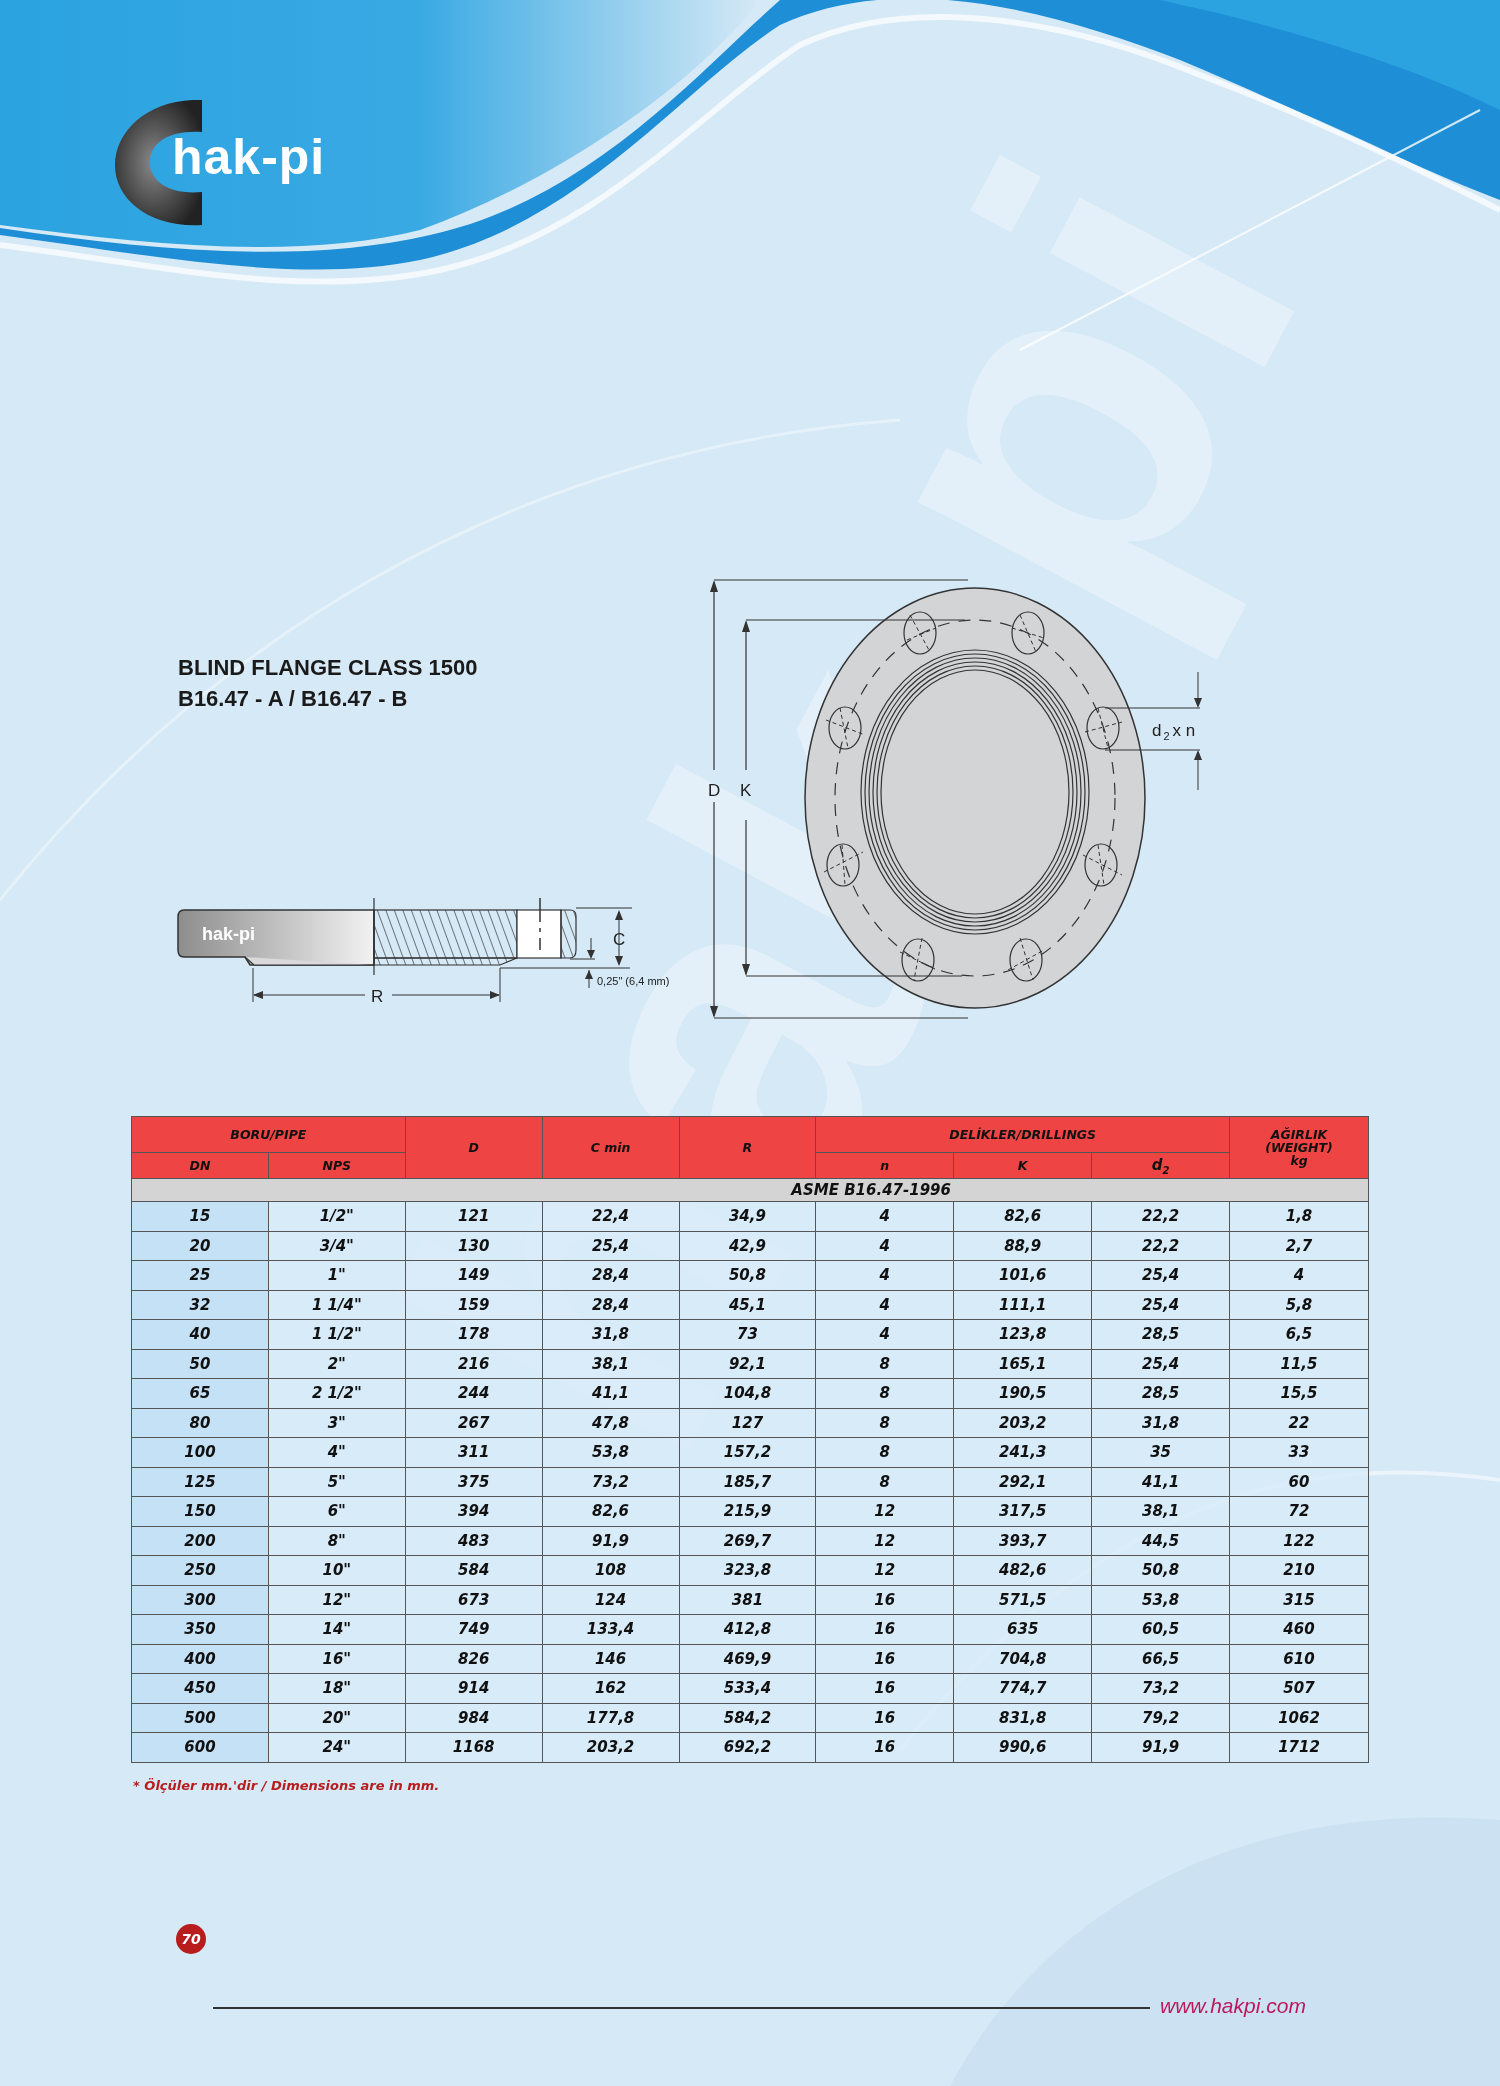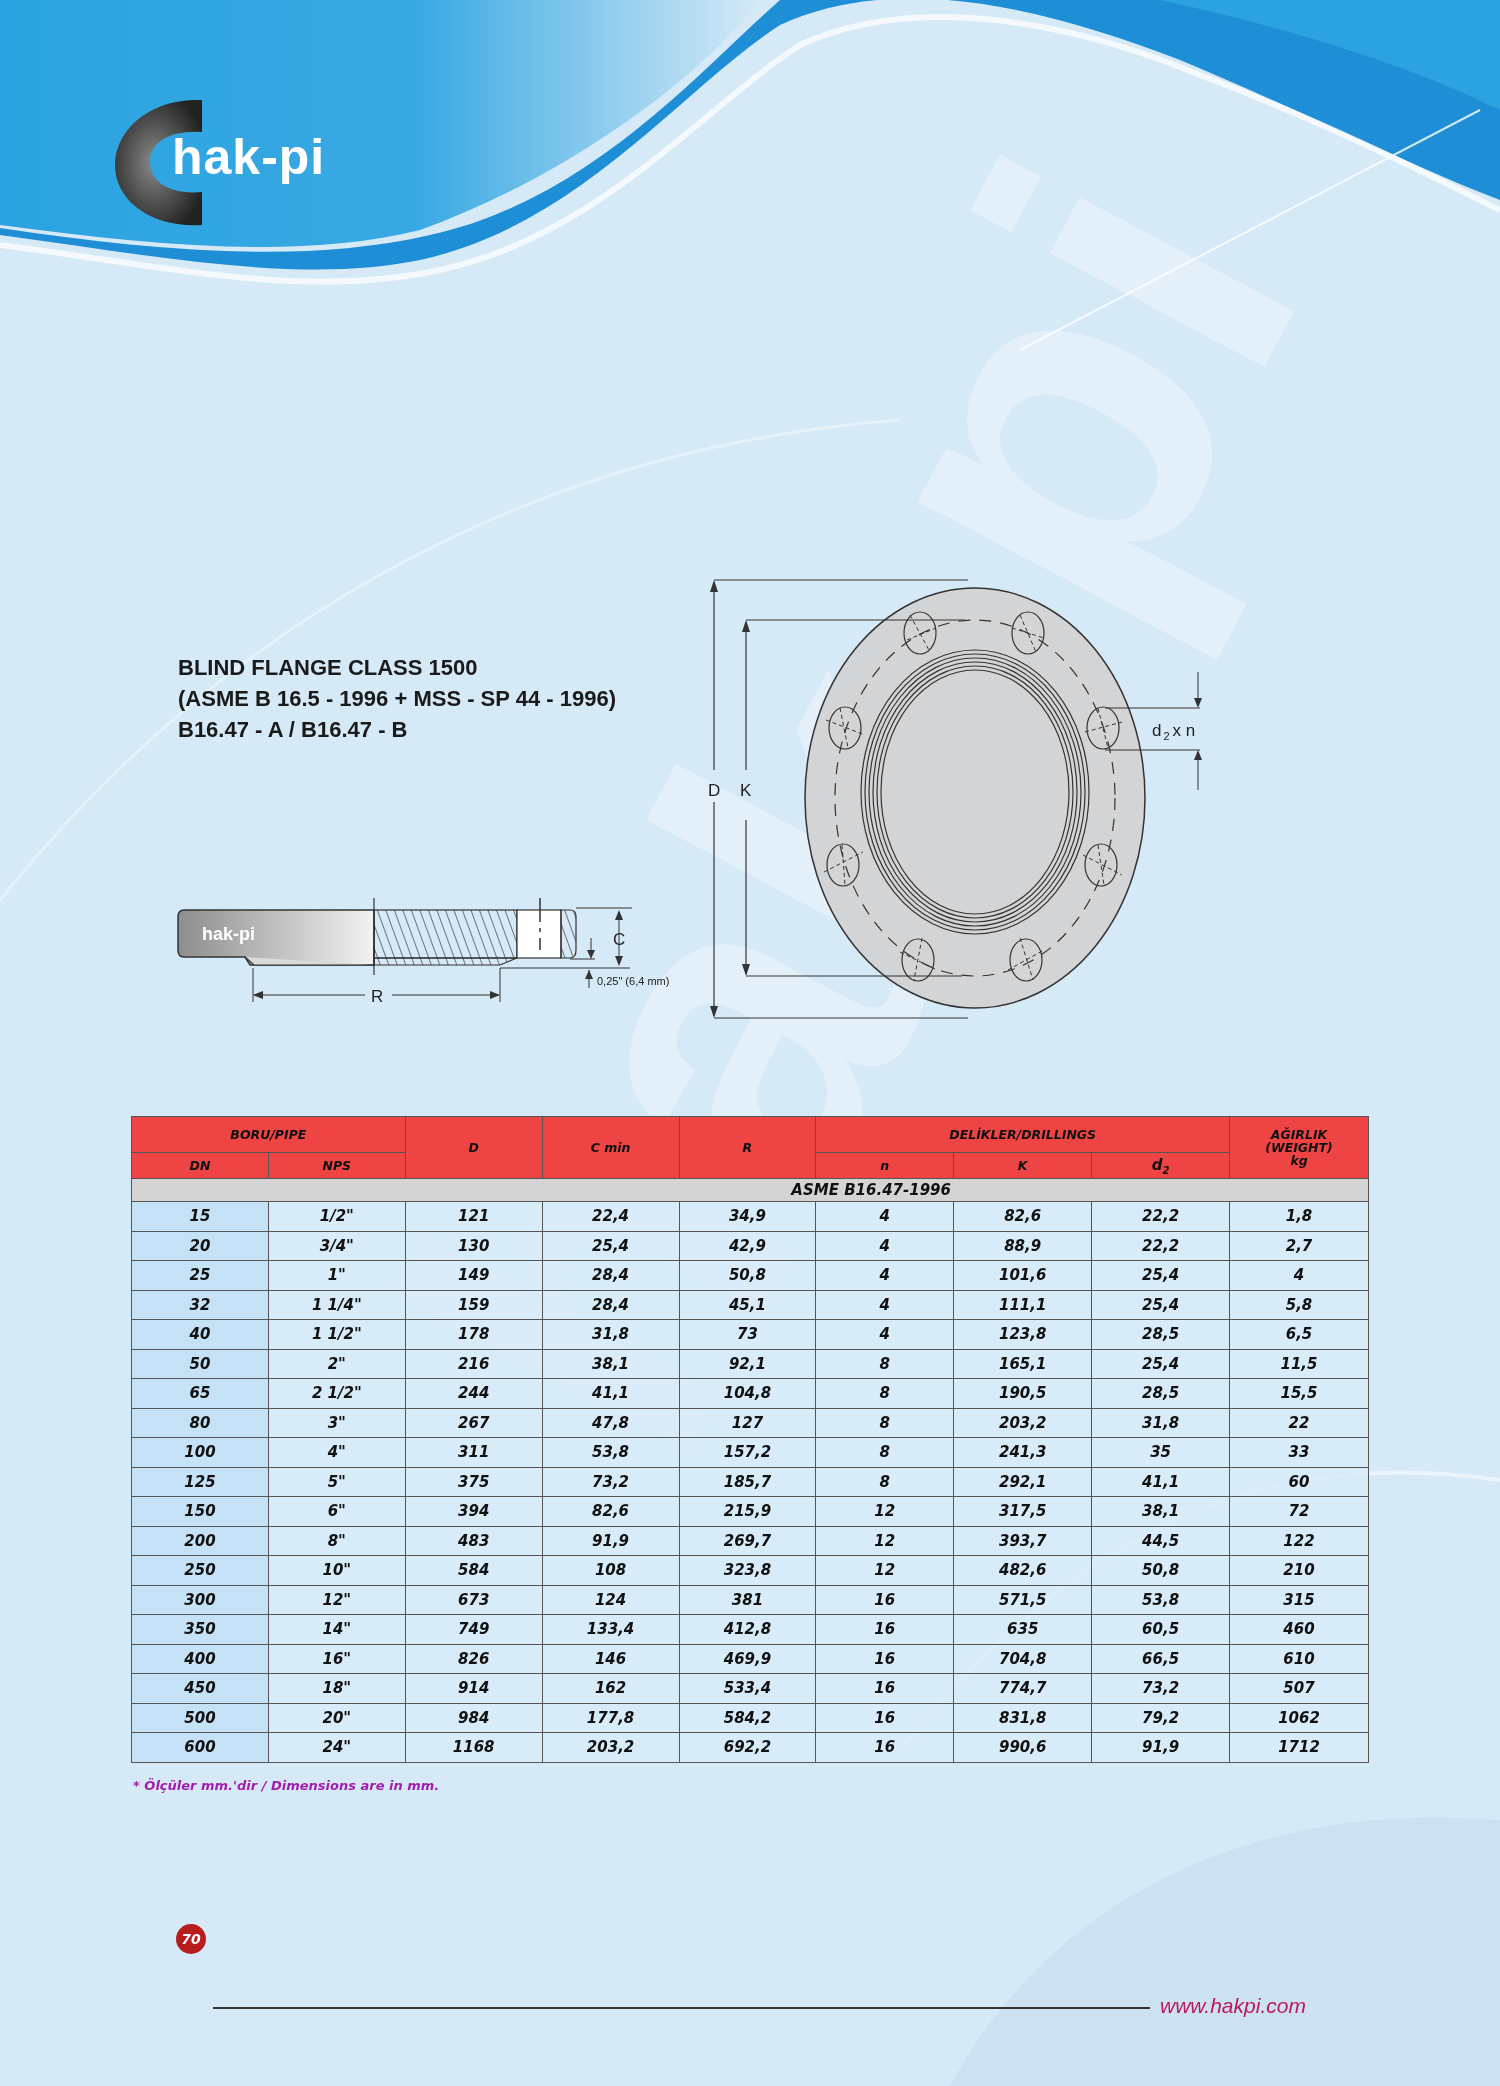--- a/index.html
+++ b/index.html
@@ -18,21 +18,21 @@
   table.spec { position:absolute; left:131px; top:1116px; width:1238px; border-collapse:collapse;
     font-family:"DejaVu Sans", sans-serif; font-style:italic; font-weight:bold; }
   table.spec th, table.spec td { border:1.5px solid #555; text-align:center; padding:0; color:#111; }
   table.spec th { background:#ef4444; font-size:12.5px; height:35px; }
   table.spec th.sub { height:25px; }
   table.spec tr.section td { background:#d4d4d4; text-align:right; font-size:15px; height:22px; padding-right:12px; }
   table.spec tr.section td span { position:relative; left:-405px; }
   table.spec td { font-size:15px; height:28.5px; background:rgba(215,235,250,0.75); }
   table.spec td.c0 { background:rgba(195,224,246,0.9); }
   .footnote { position:absolute; left:133px; top:1778px; font-size:13px; font-style:italic; font-weight:bold;
-    color:#a21caf; }
+    color:#b91c1c; }
   .footer-line { position:absolute; left:213px; top:2007px; width:937px; height:2px; background:#333; }
   .page-num { position:absolute; left:176px; top:1924px; width:30px; height:30px; border-radius:50%;
     background:#b91c1c; color:#fff; font-size:14px; font-style:italic; font-weight:bold;
     display:flex; align-items:center; justify-content:center; }
   .site { position:absolute; left:1160px; top:1994px; font-family:"Liberation Sans", sans-serif;
     font-style:italic; font-size:21px; color:#be185d; }
   .watermark { position:absolute; left:300px; top:1280px; font-family:"Liberation Sans", sans-serif;
     font-weight:bold; font-size:460px; color:rgba(255,255,255,0.35); transform:rotate(-62deg);
     transform-origin:left top; white-space:nowrap; pointer-events:none; }
 </style>
@@ -69,21 +69,20 @@
     </defs>
     <path d="M92,0 C40,-2 5,30 5,65 C5,100 40,128 92,125 L92,92 C60,95 40,82 40,62 C40,42 60,30 92,32 Z" fill="url(#elb)"></path>
   </svg>
   <div class="logo-text">hak-pi</div>
 </div>
 
 <div class="watermark">hak-pi</div>
 
 <div class="titles">
   <div>BLIND FLANGE CLASS 1500</div>
-  <div>(ASME B 16.5 - 1996 + MSS - SP 44 - 1996)</div>
   <div>B16.47 - A / B16.47 - B</div>
 </div>
 
 <svg class="side-view" viewBox="0 0 560 140">
   <defs>
     <linearGradient id="steel" x1="0" y1="0" x2="1" y2="0">
       <stop offset="0" stop-color="#8d8d8d"></stop>
       <stop offset="1" stop-color="#f2f2f2"></stop>
     </linearGradient>
     <pattern id="hatch" width="8" height="8" patternUnits="userSpaceOnUse" patternTransform="rotate(-20)">

